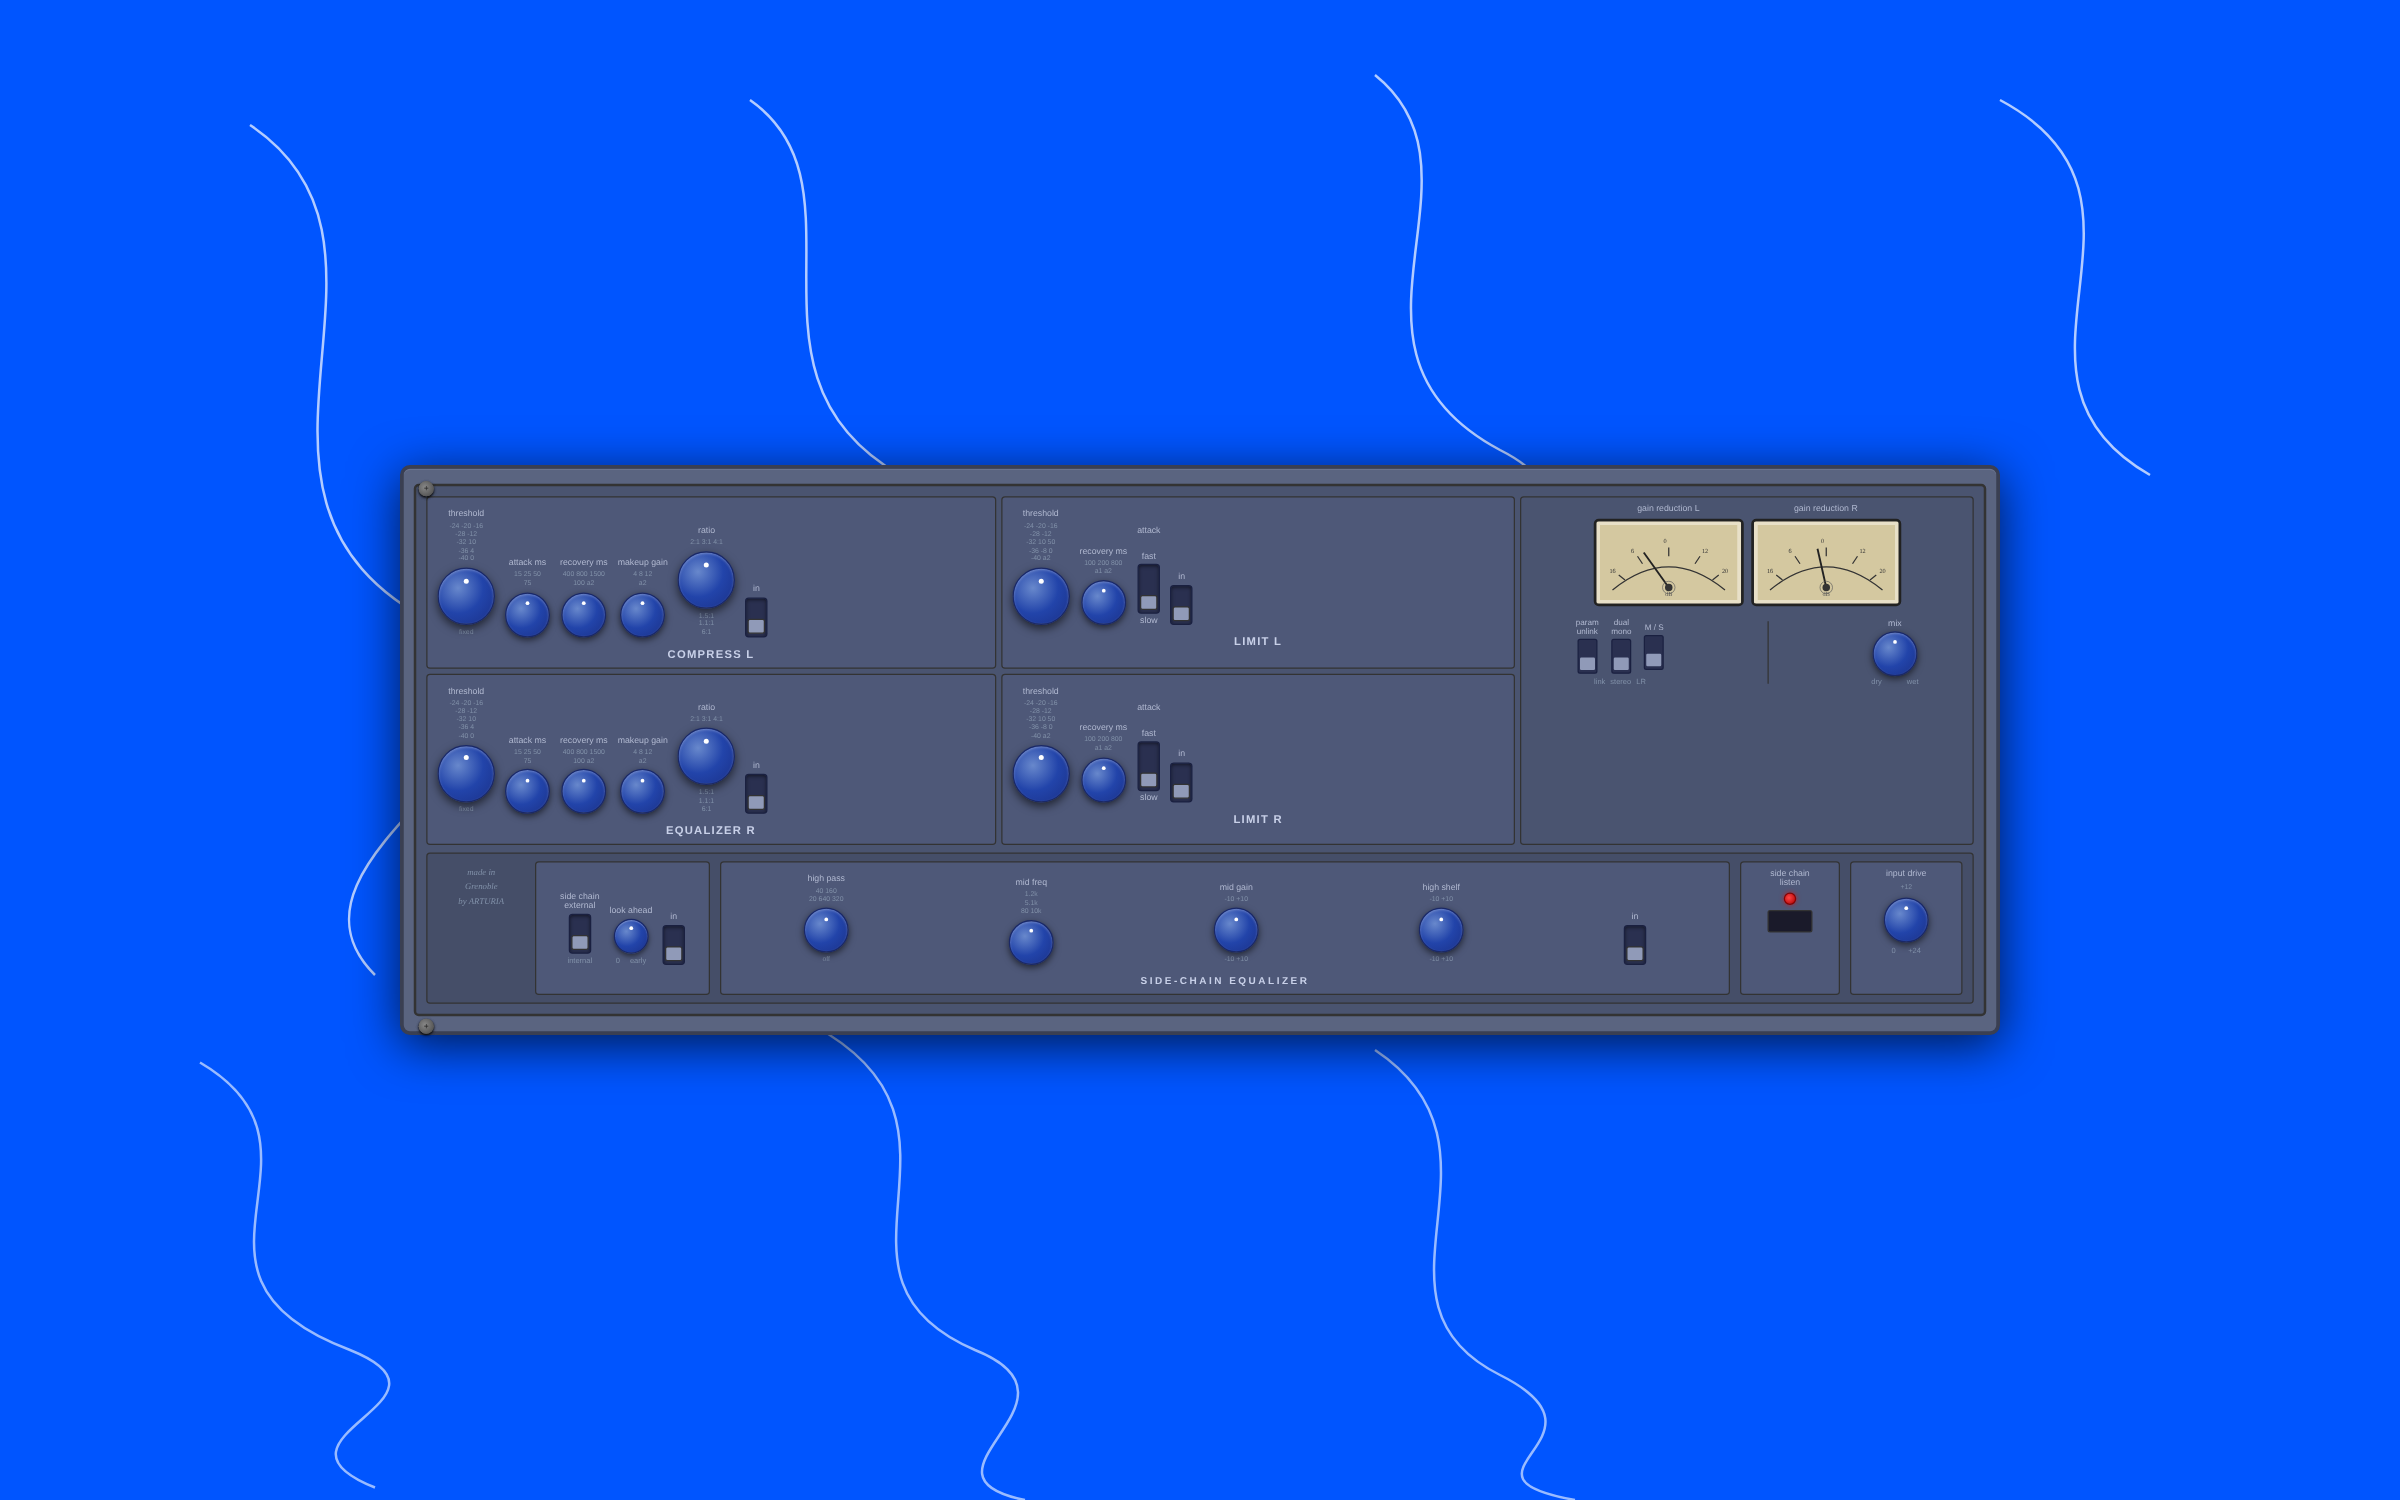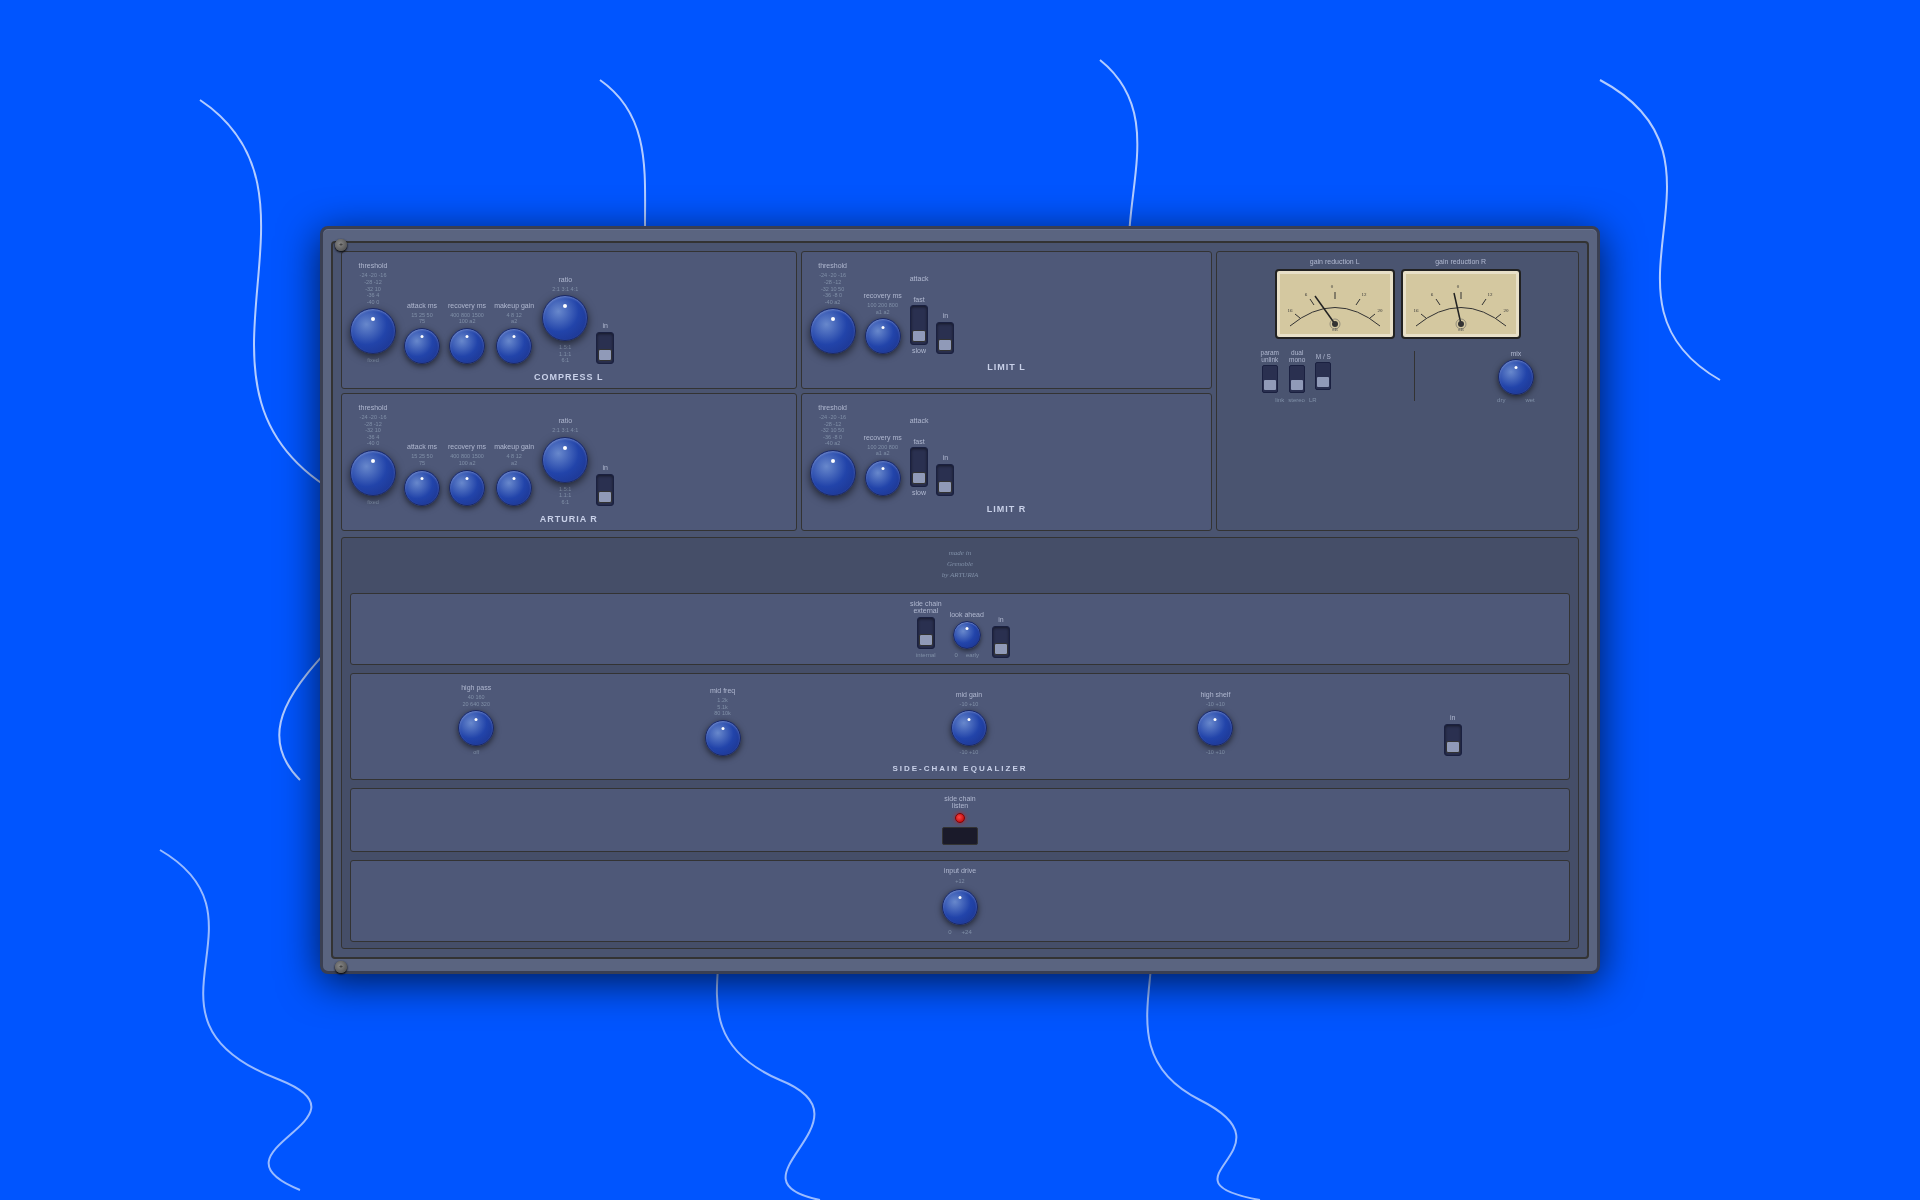--- a/index.html
+++ b/index.html
@@ -290,21 +290,20 @@
       background: #454e68;
       border: 1px solid #333;
       border-radius: 3px;
       padding: 6px 8px;
     }
 
     .bottom-section-inner {
       display: flex;
       gap: 8px;
       align-items: stretch;
-      flex-direction: column;
     }
 
     .arturia-brand {
       font-family: 'Georgia', serif;
       font-size: 7px;
       color: #8090a8;
       font-style: italic;
       text-align: center;
       line-height: 1.6;
       padding: 4px 8px;
@@ -713,21 +712,21 @@
               </div>
 
               <div class="in-label-group">
                 <div class="knob-label">in</div>
                 <div class="toggle-switch">
                   <div class="toggle-handle"></div>
                 </div>
               </div>
 
             </div>
-            <div class="section-label">ARTURIA R</div>
+            <div class="section-label">EQUALIZER R</div>
           </div>
 
           <div class="limit-section">
             <div class="knobs-row">
 
               <div class="knob-group">
                 <div class="knob-label">threshold</div>
                 <div class="scale-label">-24 -20 -16<br>-28 -12<br>-32 10 50<br>-36 -8 0<br>-40 a2</div>
                 <div class="knob knob-lg"></div>
               </div>

